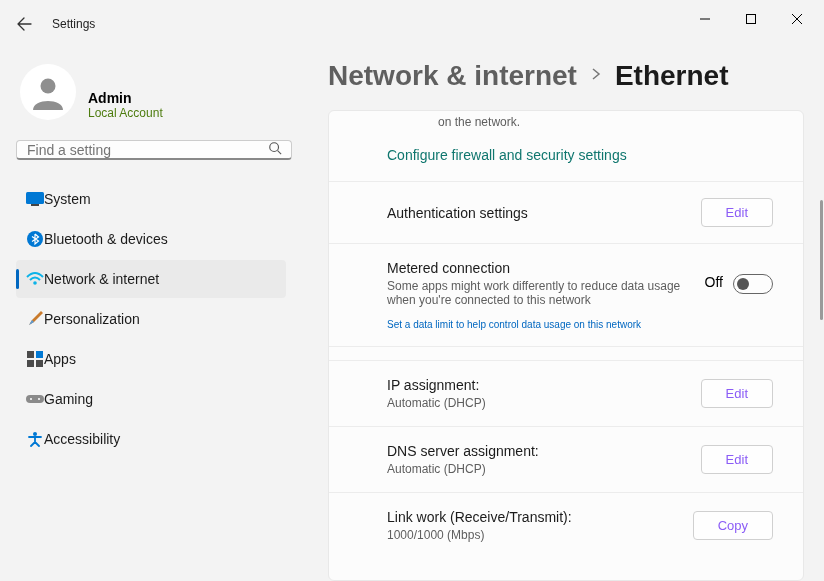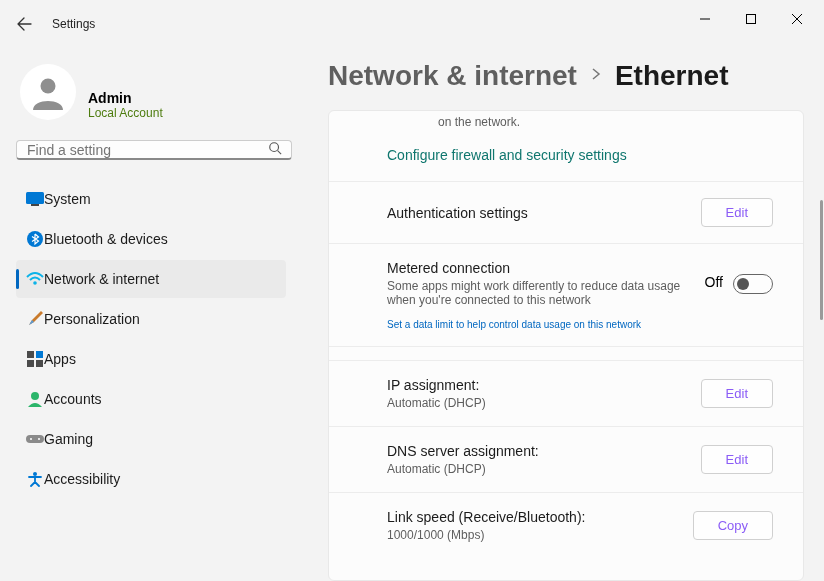--- a/index.html
+++ b/index.html
@@ -145,29 +145,20 @@
               <rect x="0" y="0" width="7" height="7" fill="#4a4a4a"></rect>
               <rect x="9" y="0" width="7" height="7" fill="#0078d4"></rect>
               <rect x="0" y="9" width="7" height="7" fill="#4a4a4a"></rect>
               <rect x="9" y="9" width="7" height="7" fill="#4a4a4a"></rect>
             </svg>
           </span>
         <span>Apps</span>
       </li>
       <li class="nav-item">
         <span class="nav-icon">
-            <svg width="16" height="16" viewBox="0 0 16 16">
-              <circle cx="8" cy="5" r="4" fill="#2bb56a"></circle>
-              <path d="M1 16 Q8 8 15 16 Z" fill="#2bb56a"></path>
-            </svg>
-          </span>
-        <span>Accounts</span>
-      </li>
-      <li class="nav-item">
-        <span class="nav-icon">
             <svg width="18" height="12" viewBox="0 0 18 12">
               <rect x="0" y="2" width="18" height="8" rx="4" fill="#8a8a8a"></rect>
               <circle cx="5" cy="6" r="1" fill="#fff"></circle>
               <circle cx="13" cy="6" r="1" fill="#fff"></circle>
             </svg>
           </span>
         <span>Gaming</span>
       </li>
       <li class="nav-item">
         <span class="nav-icon">
@@ -226,21 +217,21 @@
         <div class="row">
           <div class="labelcol">
             <div class="title">DNS server assignment:</div>
             <div class="sub">Automatic (DHCP)</div>
           </div>
           <button class="btn">Edit</button>
         </div>
 
         <div class="row">
           <div class="labelcol">
-            <div class="title">Link speed (Receive/Bluetooth):</div>
+            <div class="title">Link work (Receive/Transmit):</div>
             <div class="sub">1000/1000 (Mbps)</div>
           </div>
           <button class="btn">Copy</button>
         </div>
       </div>
     </div>
   </div>
 </div>
 
 <div class="thin-scroll">

